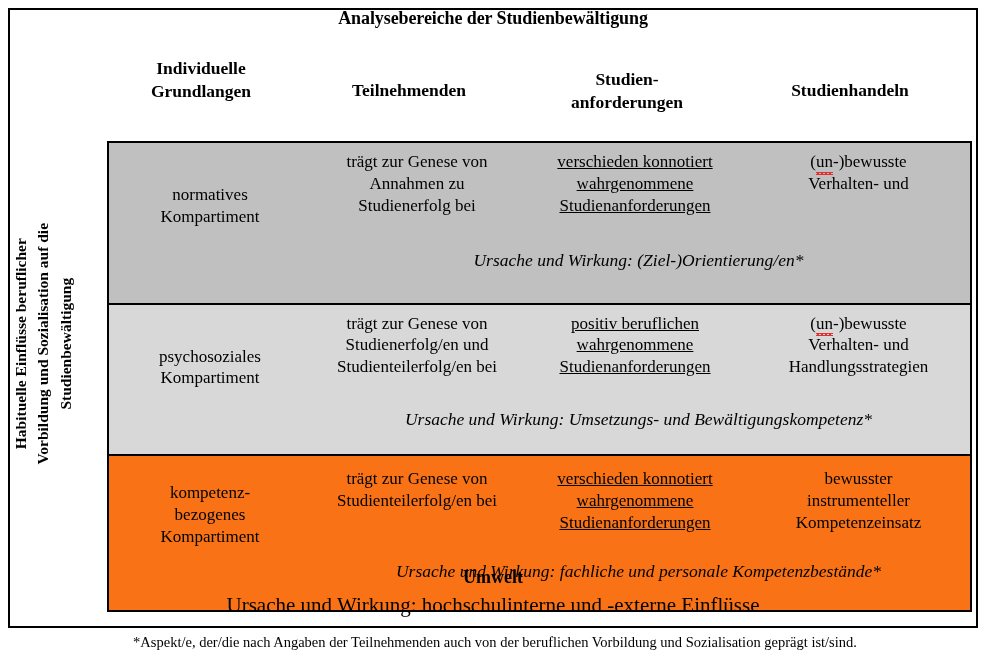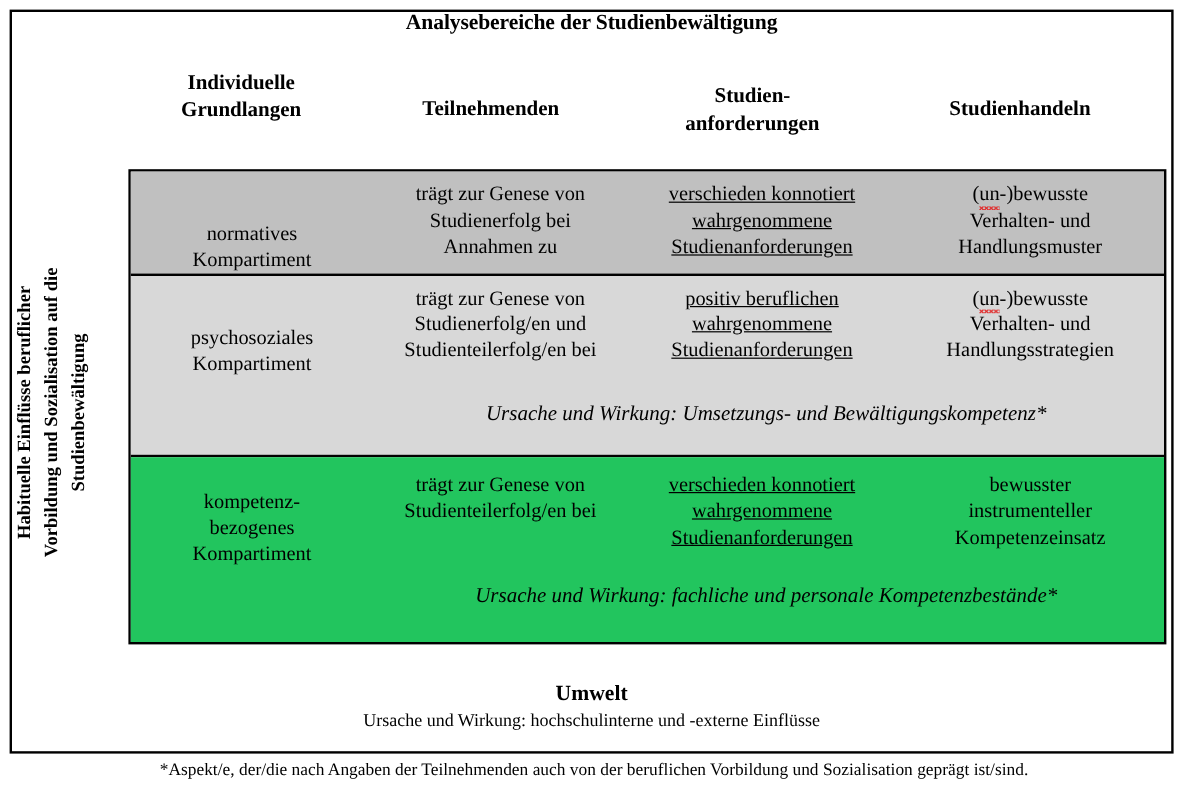--- a/index.html
+++ b/index.html
@@ -155,21 +155,21 @@
     width: 970px;
     text-align: center;
   }
   #umwelt-title {
     font-weight: bold;
     font-size: 18px;
     line-height: 1.2;
     padding-top: 4px;
   }
   #umwelt-sub {
-    font-size: 15px;
+    font-size: 21px;
     line-height: 1.25;
     padding-top: 3px;
   }
 
   
   #footnote {
     position: absolute;
     left: 12px;
     top: 633px;
     width: 966px;
@@ -212,34 +212,34 @@
 <div id="matrix">
 
   <div class="mrow row-0" style="background: rgb(192, 192, 192);">
     <div class="mrow-cells">
       <div class="mcell mc-0">
         <div>normatives</div>
         <div>Kompartiment</div>
       </div>
       <div class="mcell mc-1">
         <div>trägt zur Genese von</div>
+        <div>Annahmen zu</div>
         <div>Studienerfolg bei</div>
-        <div>Annahmen zu</div>
       </div>
       <div class="mcell mc-2">
         <div>verschieden konnotiert</div>
         <div>wahrgenommene</div>
         <div>Studienanforderungen</div>
       </div>
       <div class="mcell mc-3">
         <div><span>(</span><span class="sp">un</span><span>-)bewusste</span></div>
         <div>Verhalten- und</div>
-        <div>Handlungsmuster</div>
       </div>
     </div>
+    <div class="mrow-note">Ursache und Wirkung: (Ziel-)Orientierung/en*</div>
   </div>
 
   <div class="mrow row-1" style="background: rgb(216, 216, 216);">
     <div class="mrow-cells">
       <div class="mcell mc-0">
         <div>psychosoziales</div>
         <div>Kompartiment</div>
       </div>
       <div class="mcell mc-1">
         <div>trägt zur Genese von</div>
@@ -253,21 +253,21 @@
       </div>
       <div class="mcell mc-3">
         <div><span>(</span><span class="sp">un</span><span>-)bewusste</span></div>
         <div>Verhalten- und</div>
         <div>Handlungsstrategien</div>
       </div>
     </div>
     <div class="mrow-note">Ursache und Wirkung: Umsetzungs- und Bewältigungskompetenz*</div>
   </div>
 
-  <div class="mrow row-2" style="background: #22c55e;">
+  <div class="mrow row-2" style="background: #f97316;">
     <div class="mrow-cells">
       <div class="mcell mc-0">
         <div>kompetenz-</div>
         <div>bezogenes</div>
         <div>Kompartiment</div>
       </div>
       <div class="mcell mc-1">
         <div>trägt zur Genese von</div>
         <div>Studienteilerfolg/en bei</div>
       </div>

